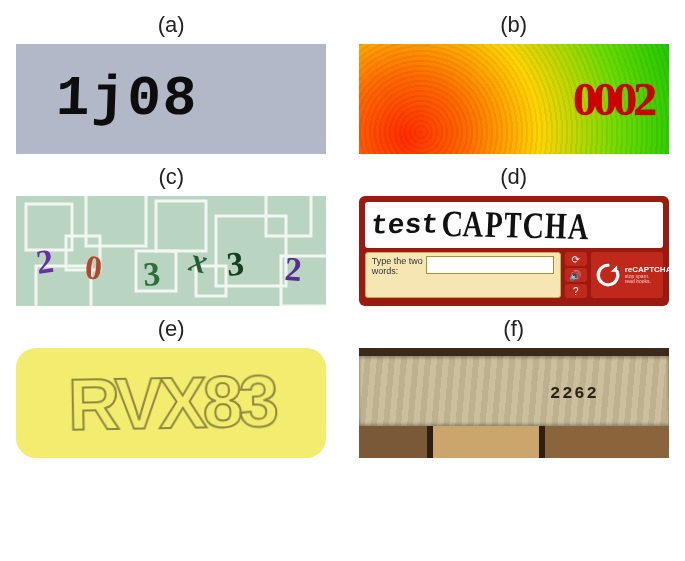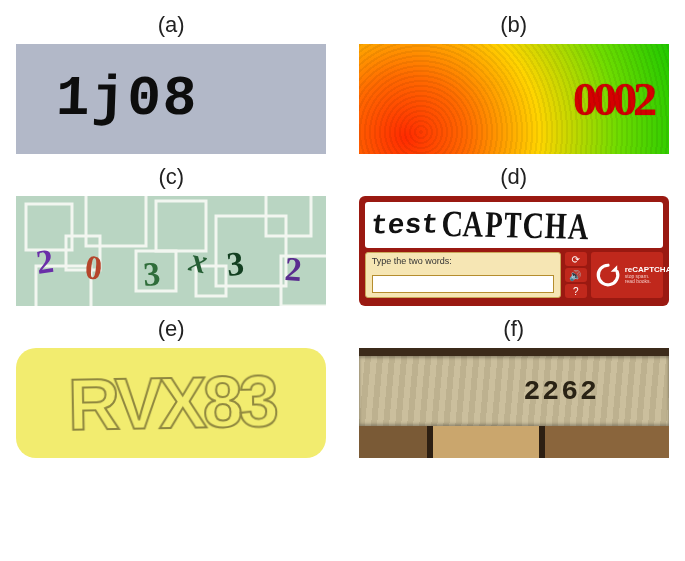--- a/index.html
+++ b/index.html
@@ -129,21 +129,21 @@
     height: 46px;
   }
   .d-inputbox {
     flex: 1;
     background: #f6e6b4;
     border: 1px solid #caa95a;
     border-radius: 3px;
     padding: 3px 6px 4px 6px;
     box-sizing: border-box;
     display:flex;
-    flex-direction:column;
+    flex-direction:row;
     justify-content:space-between;
   }
   .d-prompt {
     font-size: 9px;
     color: #333;
   }
   .d-field {
     height: 18px;
     width: 100%;
     border: 1px solid #b58d2e;
@@ -199,23 +199,23 @@
   
   .panel-f { background:#3b2a1a; }
   .f-plank {
     position:absolute; left:0; right:0; top:8px; height:70px;
     background:
       repeating-linear-gradient(95deg, #cbbF9d 0 6px, #bdb18f 6px 12px),
       linear-gradient(#c8bc99,#b7a985);
     box-shadow: inset 0 2px 3px rgba(0,0,0,0.25), inset 0 -2px 3px rgba(0,0,0,0.25);
   }
   .f-num {
-    position:absolute; top:28px; right:70px;
+    position:absolute; top:36px; right:70px;
     font-family: "Courier New", monospace;
-    font-size:28px; font-weight:700;
+    font-size:17px; font-weight:700;
     color:#2a2315;
     letter-spacing:2px;
   }
   .f-below {
     position:absolute; left:0; right:0; top:78px; bottom:0;
     background:
       linear-gradient(90deg,#7a5a36 0 22%, #2d1f12 22% 24%, #caa66d 24% 58%, #2d1f12 58% 60%, #8a653c 60% 100%);
   }
 </style>
 </head>

